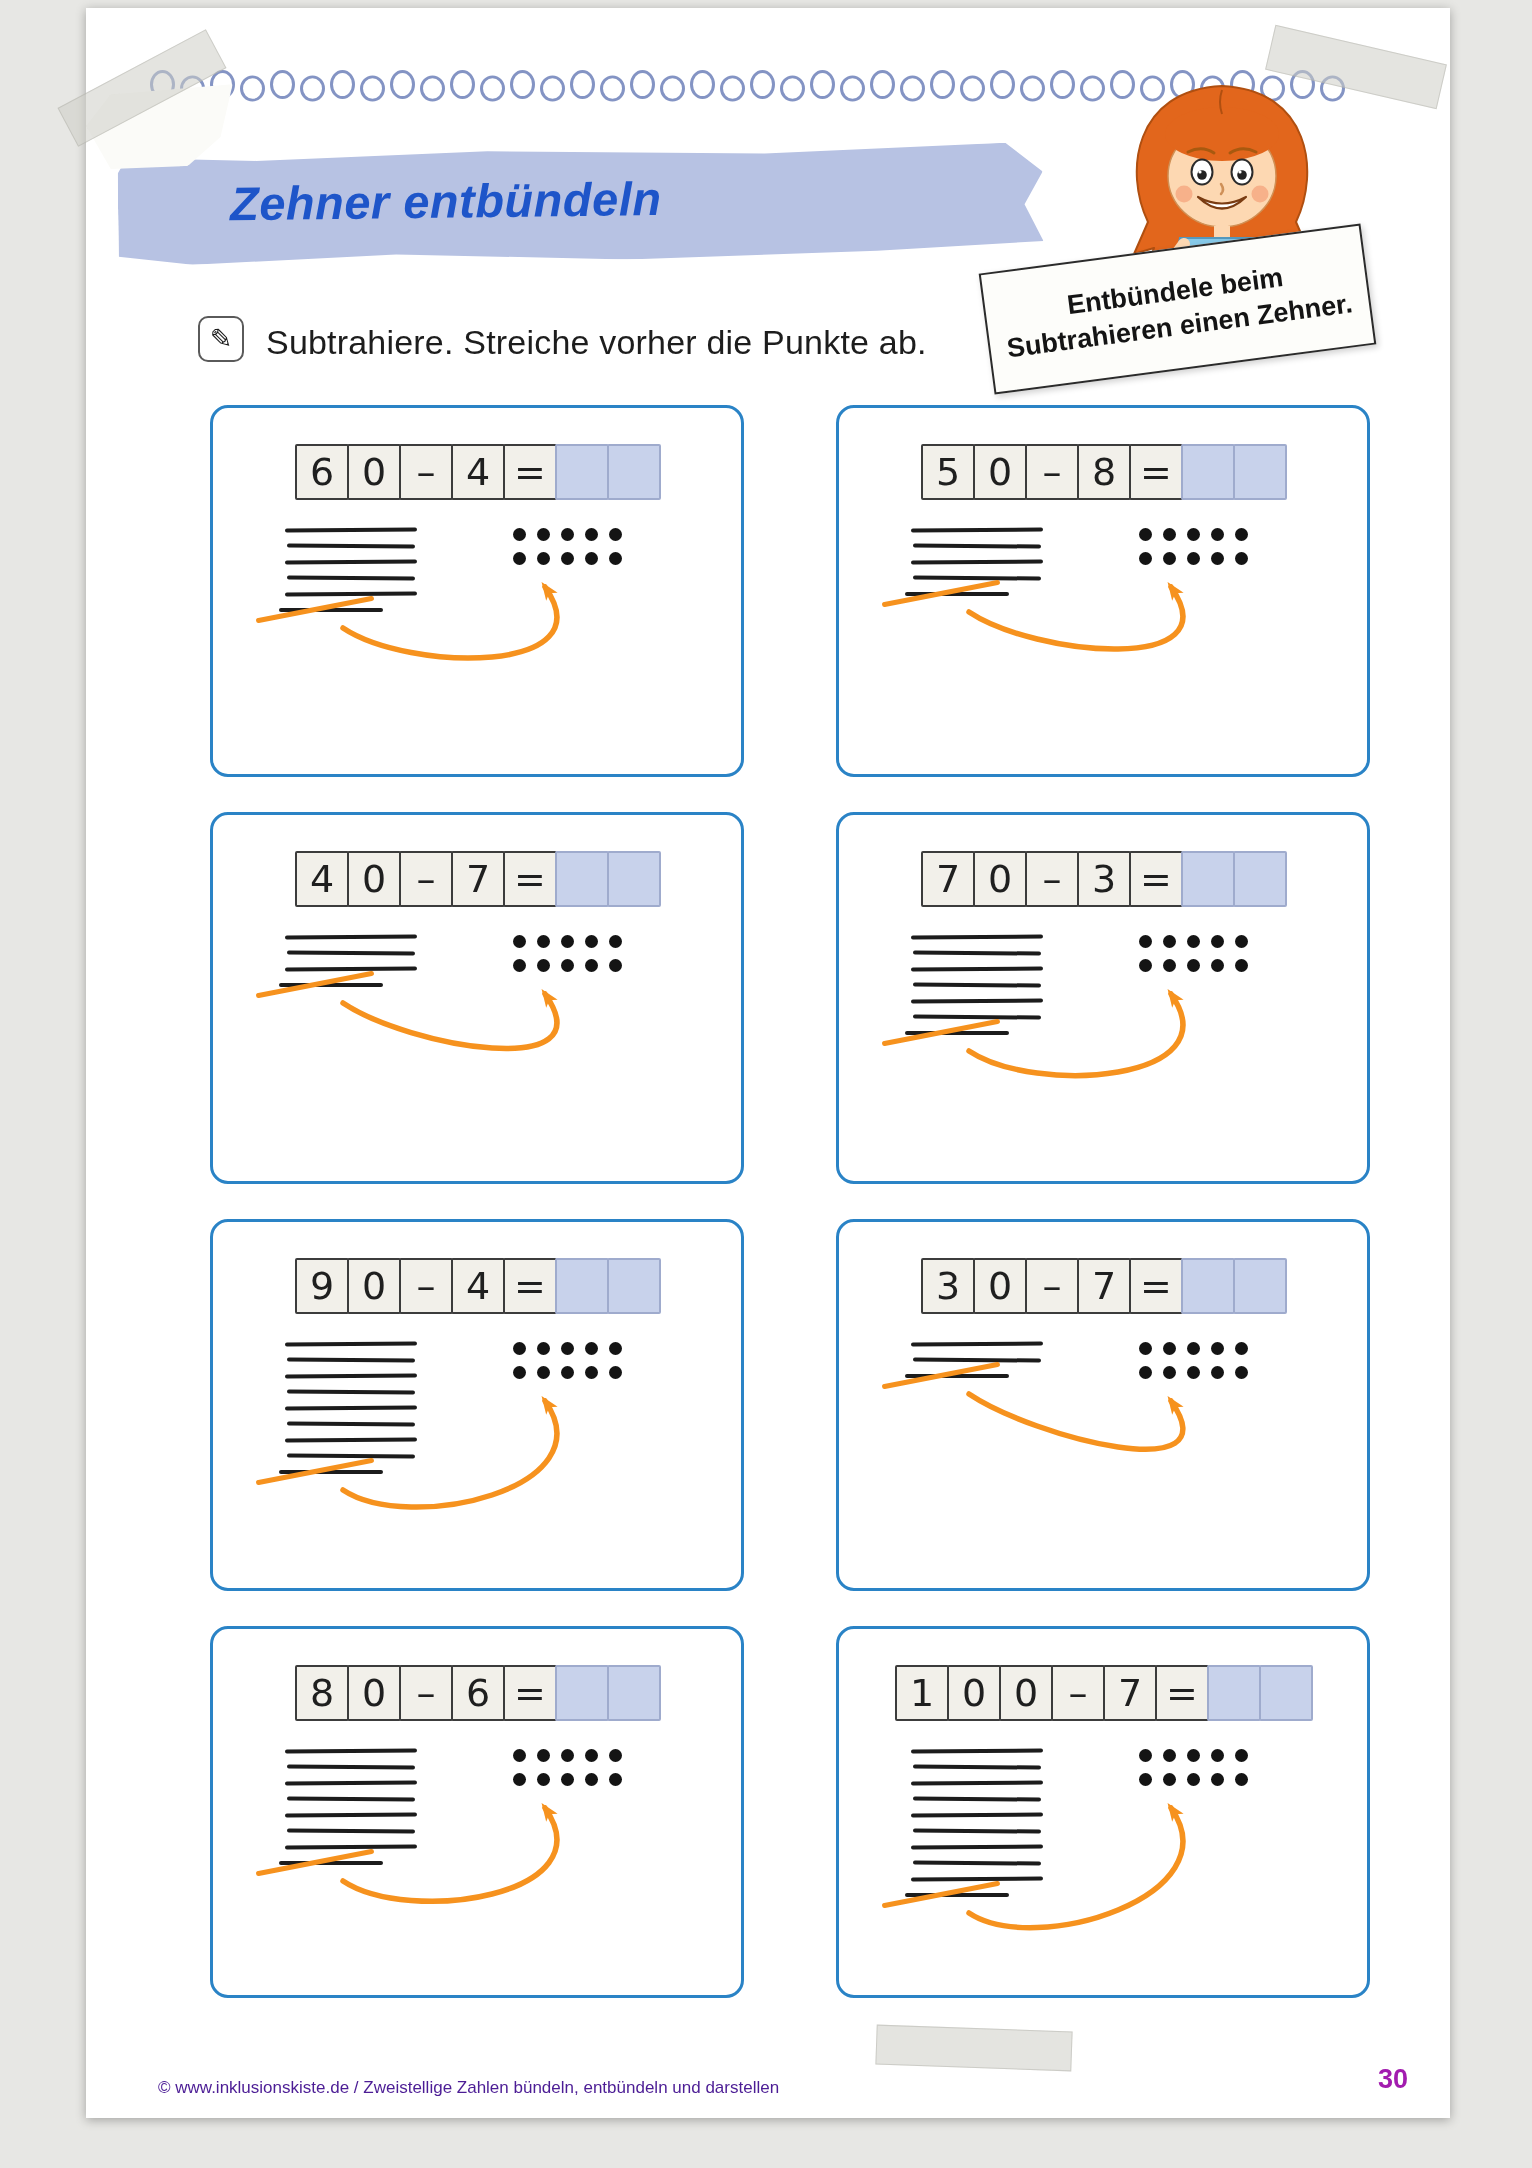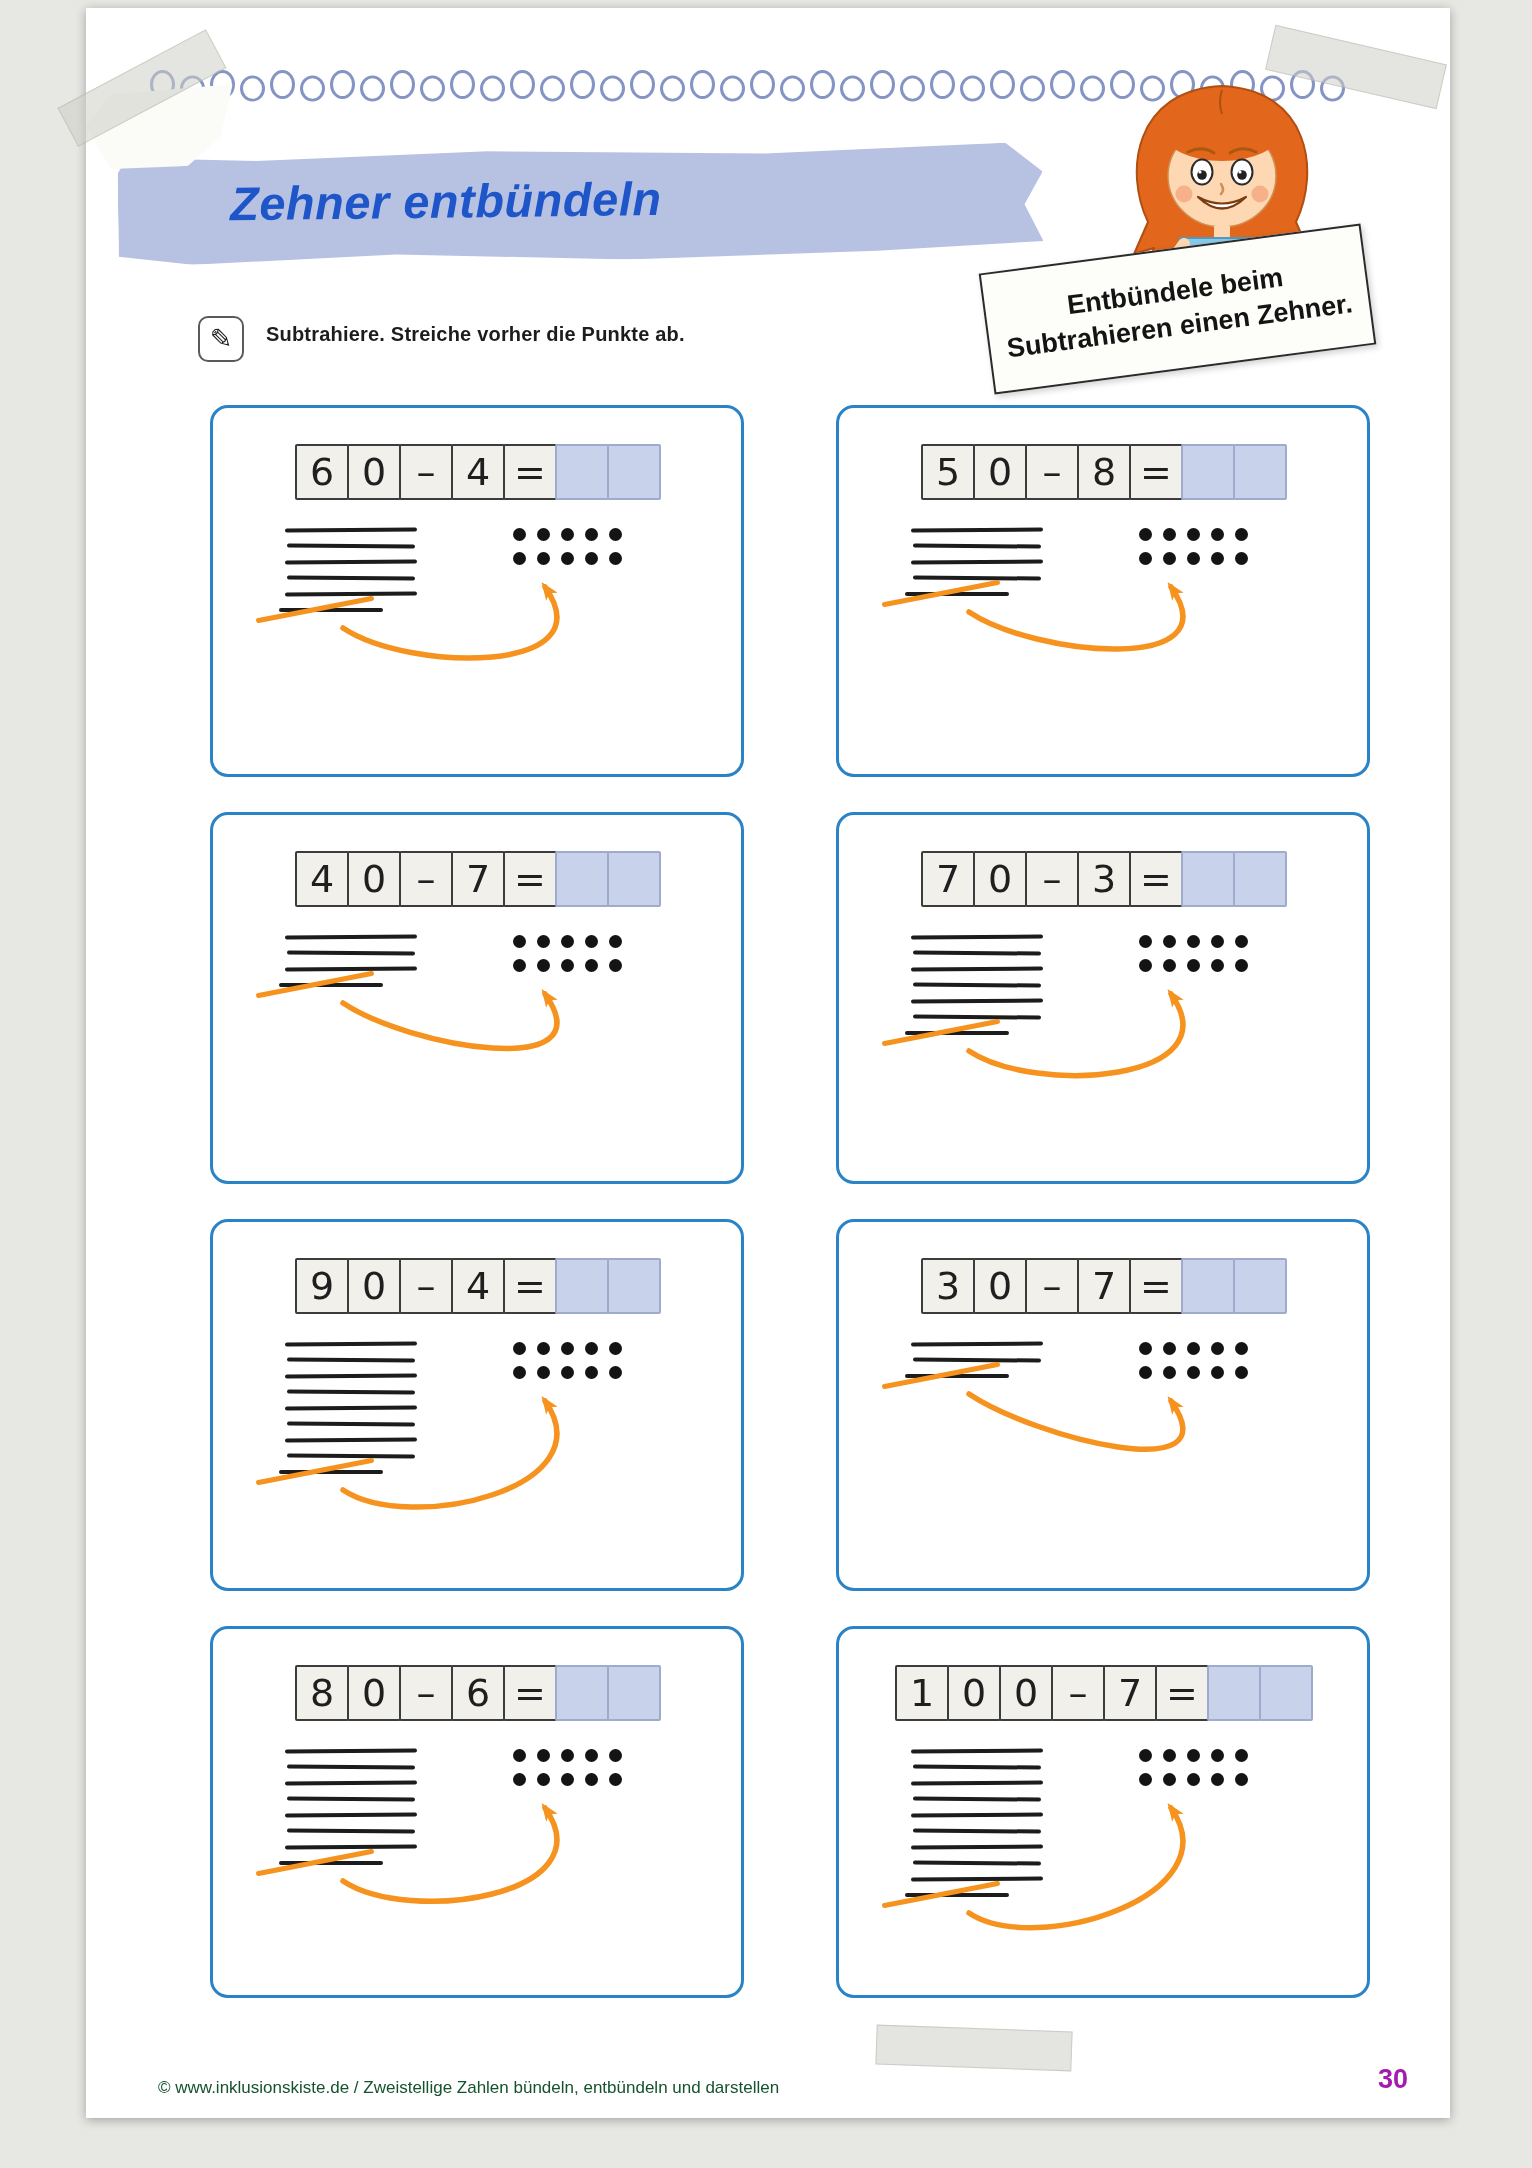--- a/index.html
+++ b/index.html
@@ -24,39 +24,39 @@
   
   .girl{position:absolute;left:1072px;top:42px;width:300px;height:340px;z-index:3}
   .sign{position:absolute;left:985px;top:248px;width:385px;height:122px;background:#fdfdfa;border:2px solid #2b2b2b;
     transform:rotate(-7.5deg);z-index:4;display:flex;flex-direction:column;align-items:center;justify-content:center;
     box-shadow:2px 3px 6px rgba(0,0,0,.18)}
   .sign span{font-size:27px;font-weight:bold;color:#141414;line-height:1.3}
   
   .instruction{position:absolute;left:198px;top:316px;display:flex;align-items:flex-start;z-index:2}
   .pen-box{width:46px;height:46px;border:2.5px solid #5a5a5a;border-radius:10px;display:flex;align-items:center;justify-content:center;
     font-size:27px;color:#1c1c1c;margin-right:22px;background:#fff}
-  .instr-text{font-size:20px;color:#1d1d1d;padding-top:7px;font-weight:700;letter-spacing:.2px}
+  .instr-text{font-size:34px;color:#1d1d1d;padding-top:7px;font-weight:400;letter-spacing:.2px}
   
   .card{position:absolute;width:534px;height:372px;border:3px solid #2a83c6;border-radius:18px;background:#fff;z-index:2}
   .eq-row{position:absolute;top:36px;left:50%;transform:translateX(-50%);display:flex}
   .cell{width:54px;height:56px;border:2px solid #3c3c3c;border-radius:2px;background:#f2f0ea;display:flex;align-items:center;
     justify-content:center;font-size:38px;color:#1f1f1f;margin-right:-2px;font-family:"DejaVu Sans",sans-serif}
   .cell.answer{background:#c8d2eb;border:2px solid #9fabcd}
   .lines{position:absolute;left:72px;top:120px;width:140px}
   .tline{position:relative;width:128px;height:4px;background:#1c1c1c;border-radius:2px;margin-bottom:12px}
   .tline:nth-child(odd){width:132px;transform:rotate(-.5deg)}
   .tline:nth-child(even){transform:rotate(.5deg) translateX(2px)}
   .tline.crossed{width:104px;margin-top:3px;transform:translateX(-6px)}
   .slash{position:absolute;left:-24px;top:-1px;width:120px;height:5px;background:#f6921e;border-radius:3px;transform:rotate(-11deg)}
   .dots{position:absolute;left:300px;top:120px}
   .drow{display:flex;margin-bottom:11px}
   .dot{width:13px;height:13px;border-radius:50%;background:#141414;margin-right:11px}
   .arrow-svg{position:absolute;left:0;top:0;width:534px;height:372px;pointer-events:none}
   
-  .credit{position:absolute;left:158px;top:2078px;font-size:17px;color:#14532d;z-index:2}
+  .credit{position:absolute;left:158px;top:2078px;font-size:17px;color:#4c1d95;z-index:2}
   .pagenum{position:absolute;left:1378px;top:2064px;font-size:27px;color:#a21caf;font-weight:600;z-index:7}
 </style>
 </head>
 <body>
 
 <svg width="0" height="0" style="position:absolute">
   <defs>
     <marker id="ah" markerWidth="22" markerHeight="18" refX="12" refY="7" orient="auto" markerUnits="userSpaceOnUse">
       <path d="M0,0 L18,7 L0,14 L4.5,7 Z" fill="#f6921e"></path>
     </marker>

